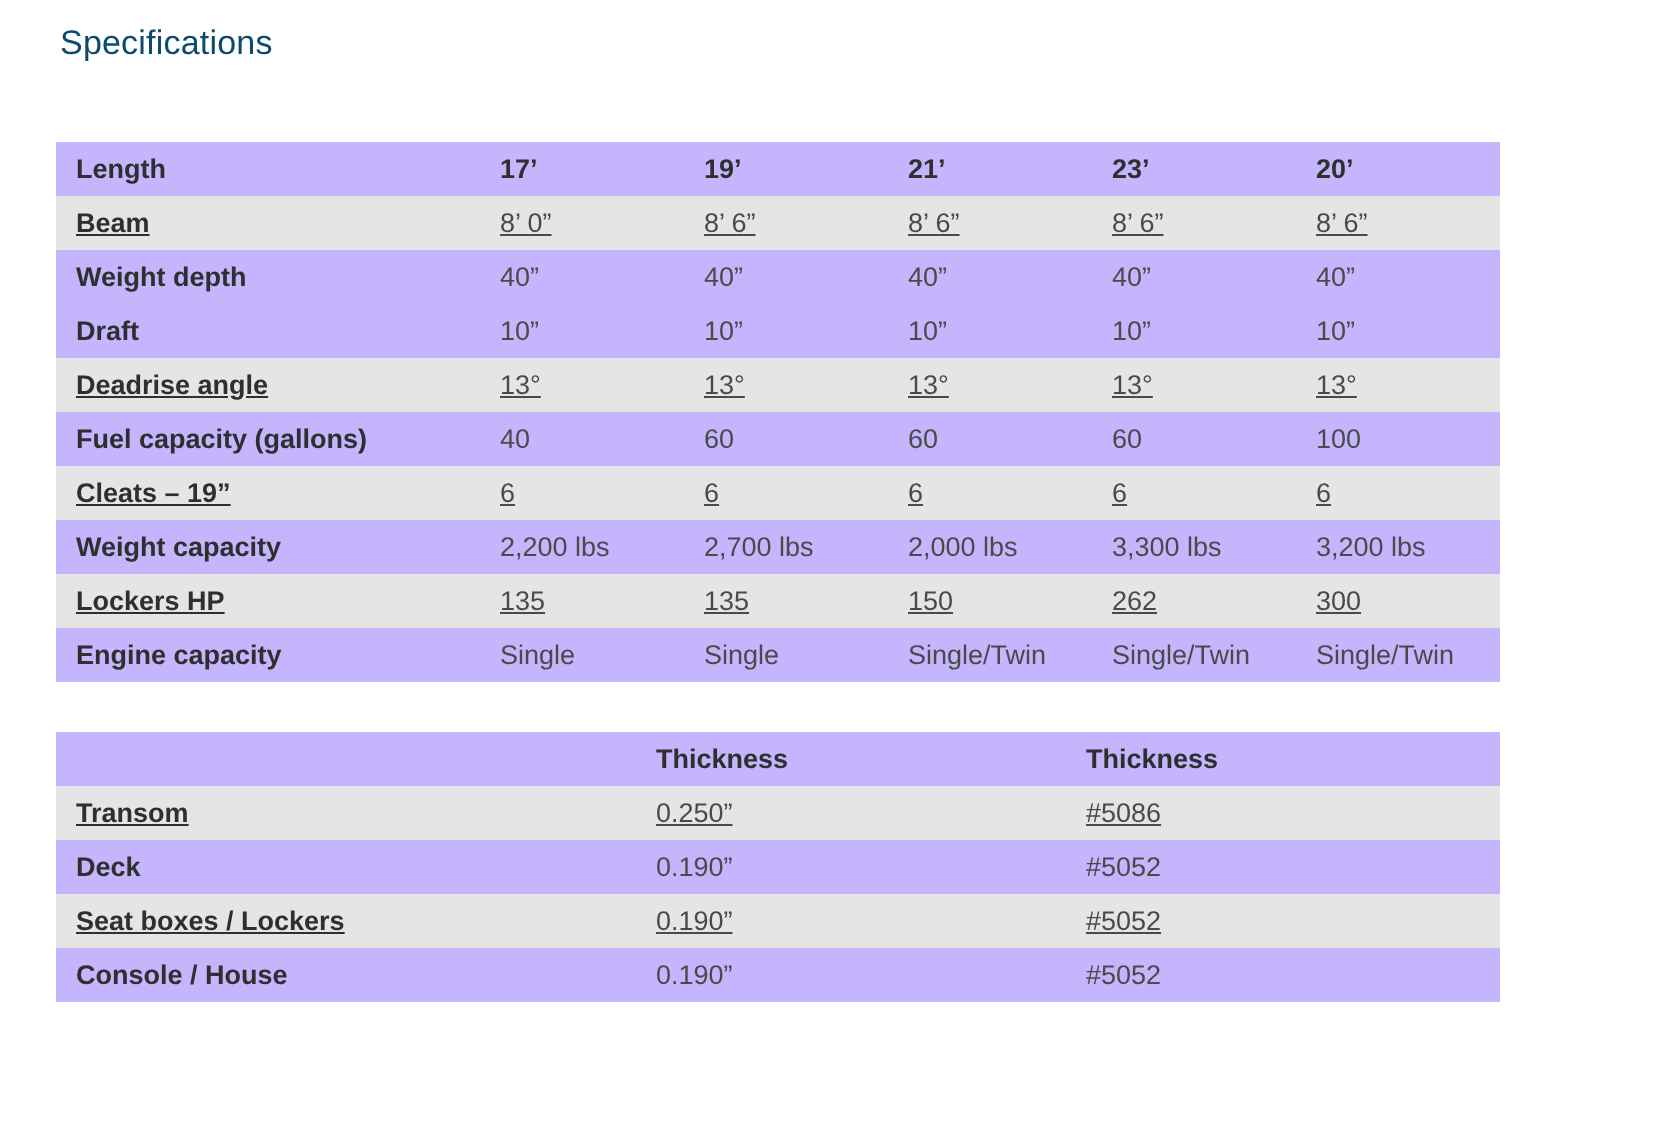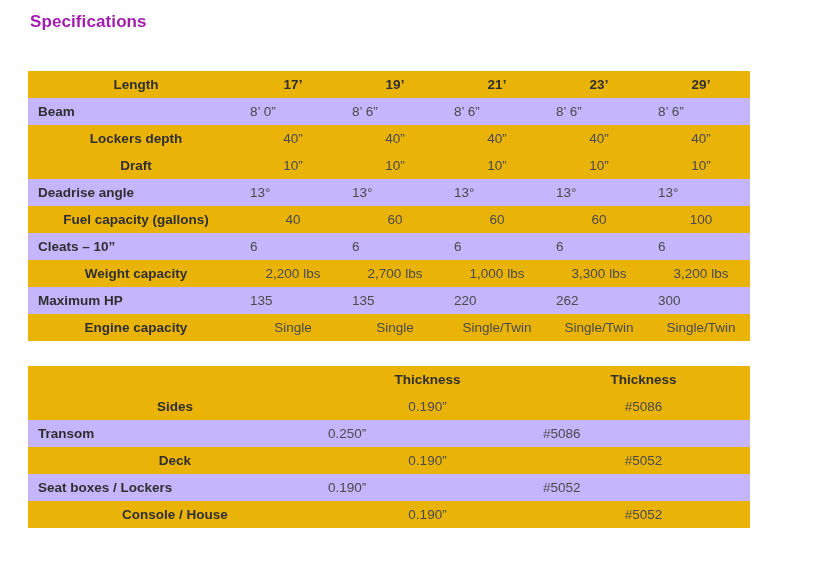--- a/index.html
+++ b/index.html
@@ -16,22 +16,22 @@
   }
   .page {
     position: relative;
     width: 830px;
     height: 570px;
     box-sizing: border-box;
     padding: 0 28px;
   }
   .page-title {
     font-size: 17px;
-    font-weight: bold;
-    color: #a21caf;
+    font-weight: normal;
+    color: #0c4a6e;
     margin: 12px 0 0 2px;
     letter-spacing: 0.1px;
   }
   table {
     border-collapse: collapse;
     width: 722px;
     table-layout: fixed;
   }
   .spec-table {
     margin-top: 39px;
@@ -52,25 +52,25 @@
 
   td, th {
     text-align: left;
     font-size: 13.5px;
     padding: 6px 6px 6px 10px;
     height: 14px;
     vertical-align: middle;
     font-weight: normal;
   }
   tr.shaded td, tr.shaded th {
-    background: #eab308;
-    text-align: center;
+    background: #c4b5fd;
   }
   tr.plain td, tr.plain th {
-    background: #c4b5fd;
+    background: #e5e5e5;
+    text-decoration: underline;
   }
   td.label, th.label {
     font-weight: bold;
     color: #2f2f2f;
   }
   td.value {
     color: #4a4a4a;
   }
   th.head {
     font-weight: bold;
@@ -96,34 +96,34 @@
         <col class="c4">
         <col class="c5">
     </colgroup>
     <thead>
       <tr class="shaded">
         <th class="head label">Length</th>
         <th class="head">17’</th>
         <th class="head">19’</th>
         <th class="head">21’</th>
         <th class="head">23’</th>
-        <th class="head">29’</th>
+        <th class="head">20’</th>
       </tr>
     </thead>
     <tbody>
       <tr class="plain">
         <td class="label">Beam</td>
         <td class="value">8’ 0”</td>
         <td class="value">8’ 6”</td>
         <td class="value">8’ 6”</td>
         <td class="value">8’ 6”</td>
         <td class="value">8’ 6”</td>
       </tr>
       <tr class="shaded">
-        <td class="label">Lockers depth</td>
+        <td class="label">Weight depth</td>
         <td class="value">40”</td>
         <td class="value">40”</td>
         <td class="value">40”</td>
         <td class="value">40”</td>
         <td class="value">40”</td>
       </tr>
       <tr class="shaded">
         <td class="label">Draft</td>
         <td class="value">10”</td>
         <td class="value">10”</td>
@@ -141,40 +141,40 @@
       </tr>
       <tr class="shaded">
         <td class="label">Fuel capacity (gallons)</td>
         <td class="value">40</td>
         <td class="value">60</td>
         <td class="value">60</td>
         <td class="value">60</td>
         <td class="value">100</td>
       </tr>
       <tr class="plain">
-        <td class="label">Cleats – 10”</td>
+        <td class="label">Cleats – 19”</td>
         <td class="value">6</td>
         <td class="value">6</td>
         <td class="value">6</td>
         <td class="value">6</td>
         <td class="value">6</td>
       </tr>
       <tr class="shaded">
         <td class="label">Weight capacity</td>
         <td class="value">2,200 lbs</td>
         <td class="value">2,700 lbs</td>
-        <td class="value">1,000 lbs</td>
+        <td class="value">2,000 lbs</td>
         <td class="value">3,300 lbs</td>
         <td class="value">3,200 lbs</td>
       </tr>
       <tr class="plain">
-        <td class="label">Maximum HP</td>
+        <td class="label">Lockers HP</td>
         <td class="value">135</td>
         <td class="value">135</td>
-        <td class="value">220</td>
+        <td class="value">150</td>
         <td class="value">262</td>
         <td class="value">300</td>
       </tr>
       <tr class="shaded">
         <td class="label">Engine capacity</td>
         <td class="value">Single</td>
         <td class="value">Single</td>
         <td class="value">Single/Twin</td>
         <td class="value">Single/Twin</td>
         <td class="value">Single/Twin</td>
@@ -189,25 +189,20 @@
         <col class="m2">
     </colgroup>
     <thead>
       <tr class="shaded">
         <th class="head-blank"></th>
         <th class="head">Thickness</th>
         <th class="head">Thickness</th>
       </tr>
     </thead>
     <tbody>
-      <tr class="shaded">
-        <td class="label">Sides</td>
-        <td class="value">0.190”</td>
-        <td class="value">#5086</td>
-      </tr>
       <tr class="plain">
         <td class="label">Transom</td>
         <td class="value">0.250”</td>
         <td class="value">#5086</td>
       </tr>
       <tr class="shaded">
         <td class="label">Deck</td>
         <td class="value">0.190”</td>
         <td class="value">#5052</td>
       </tr>

